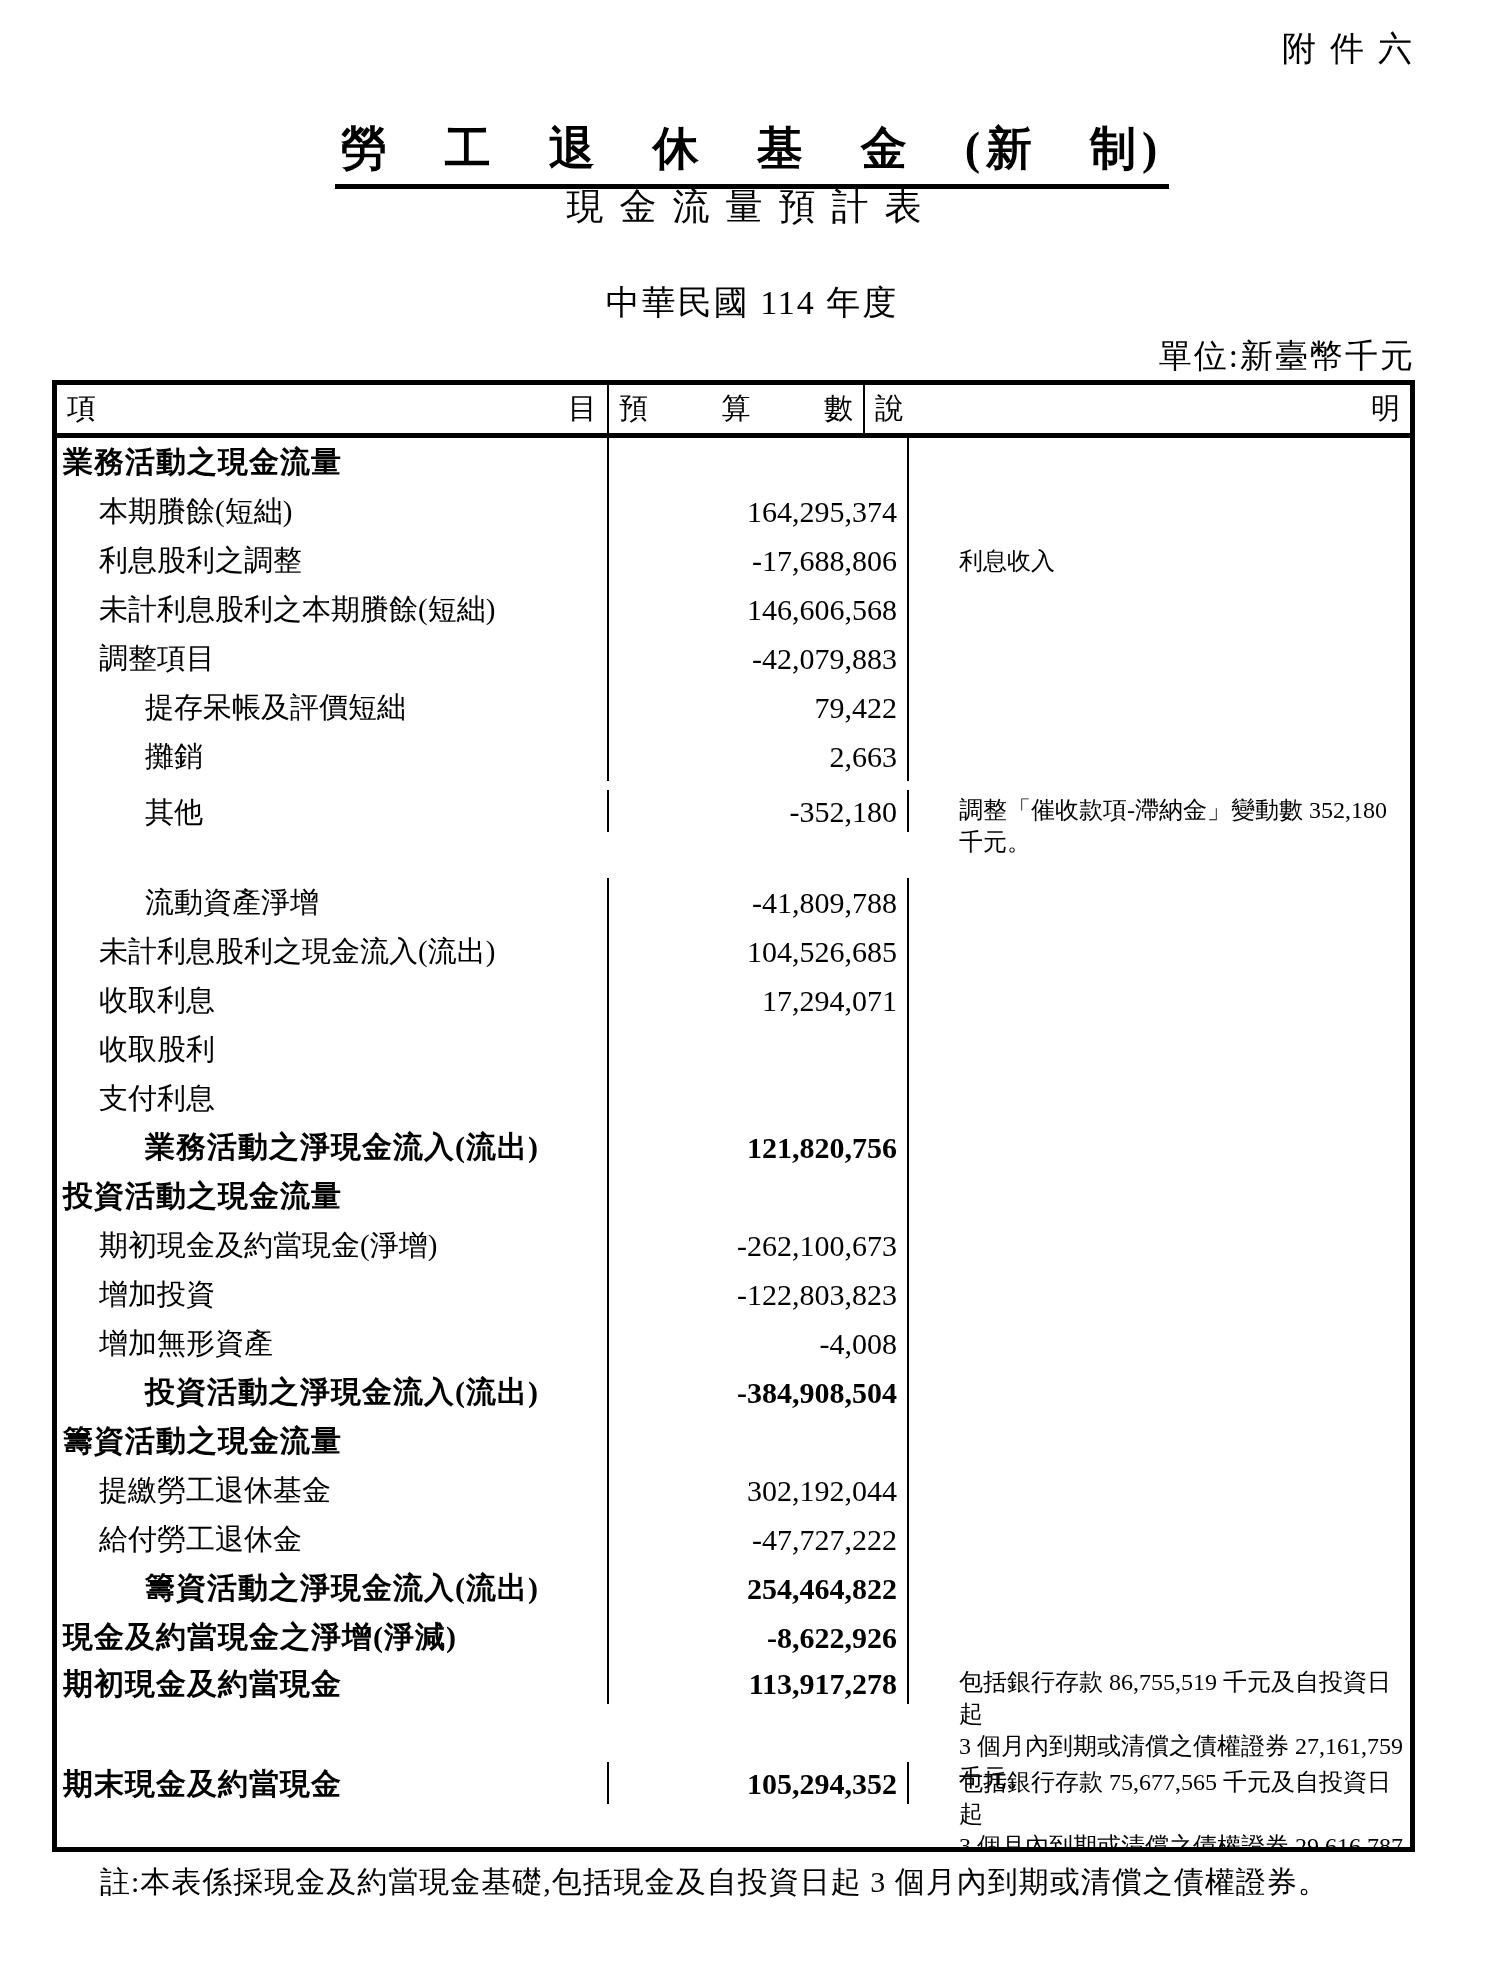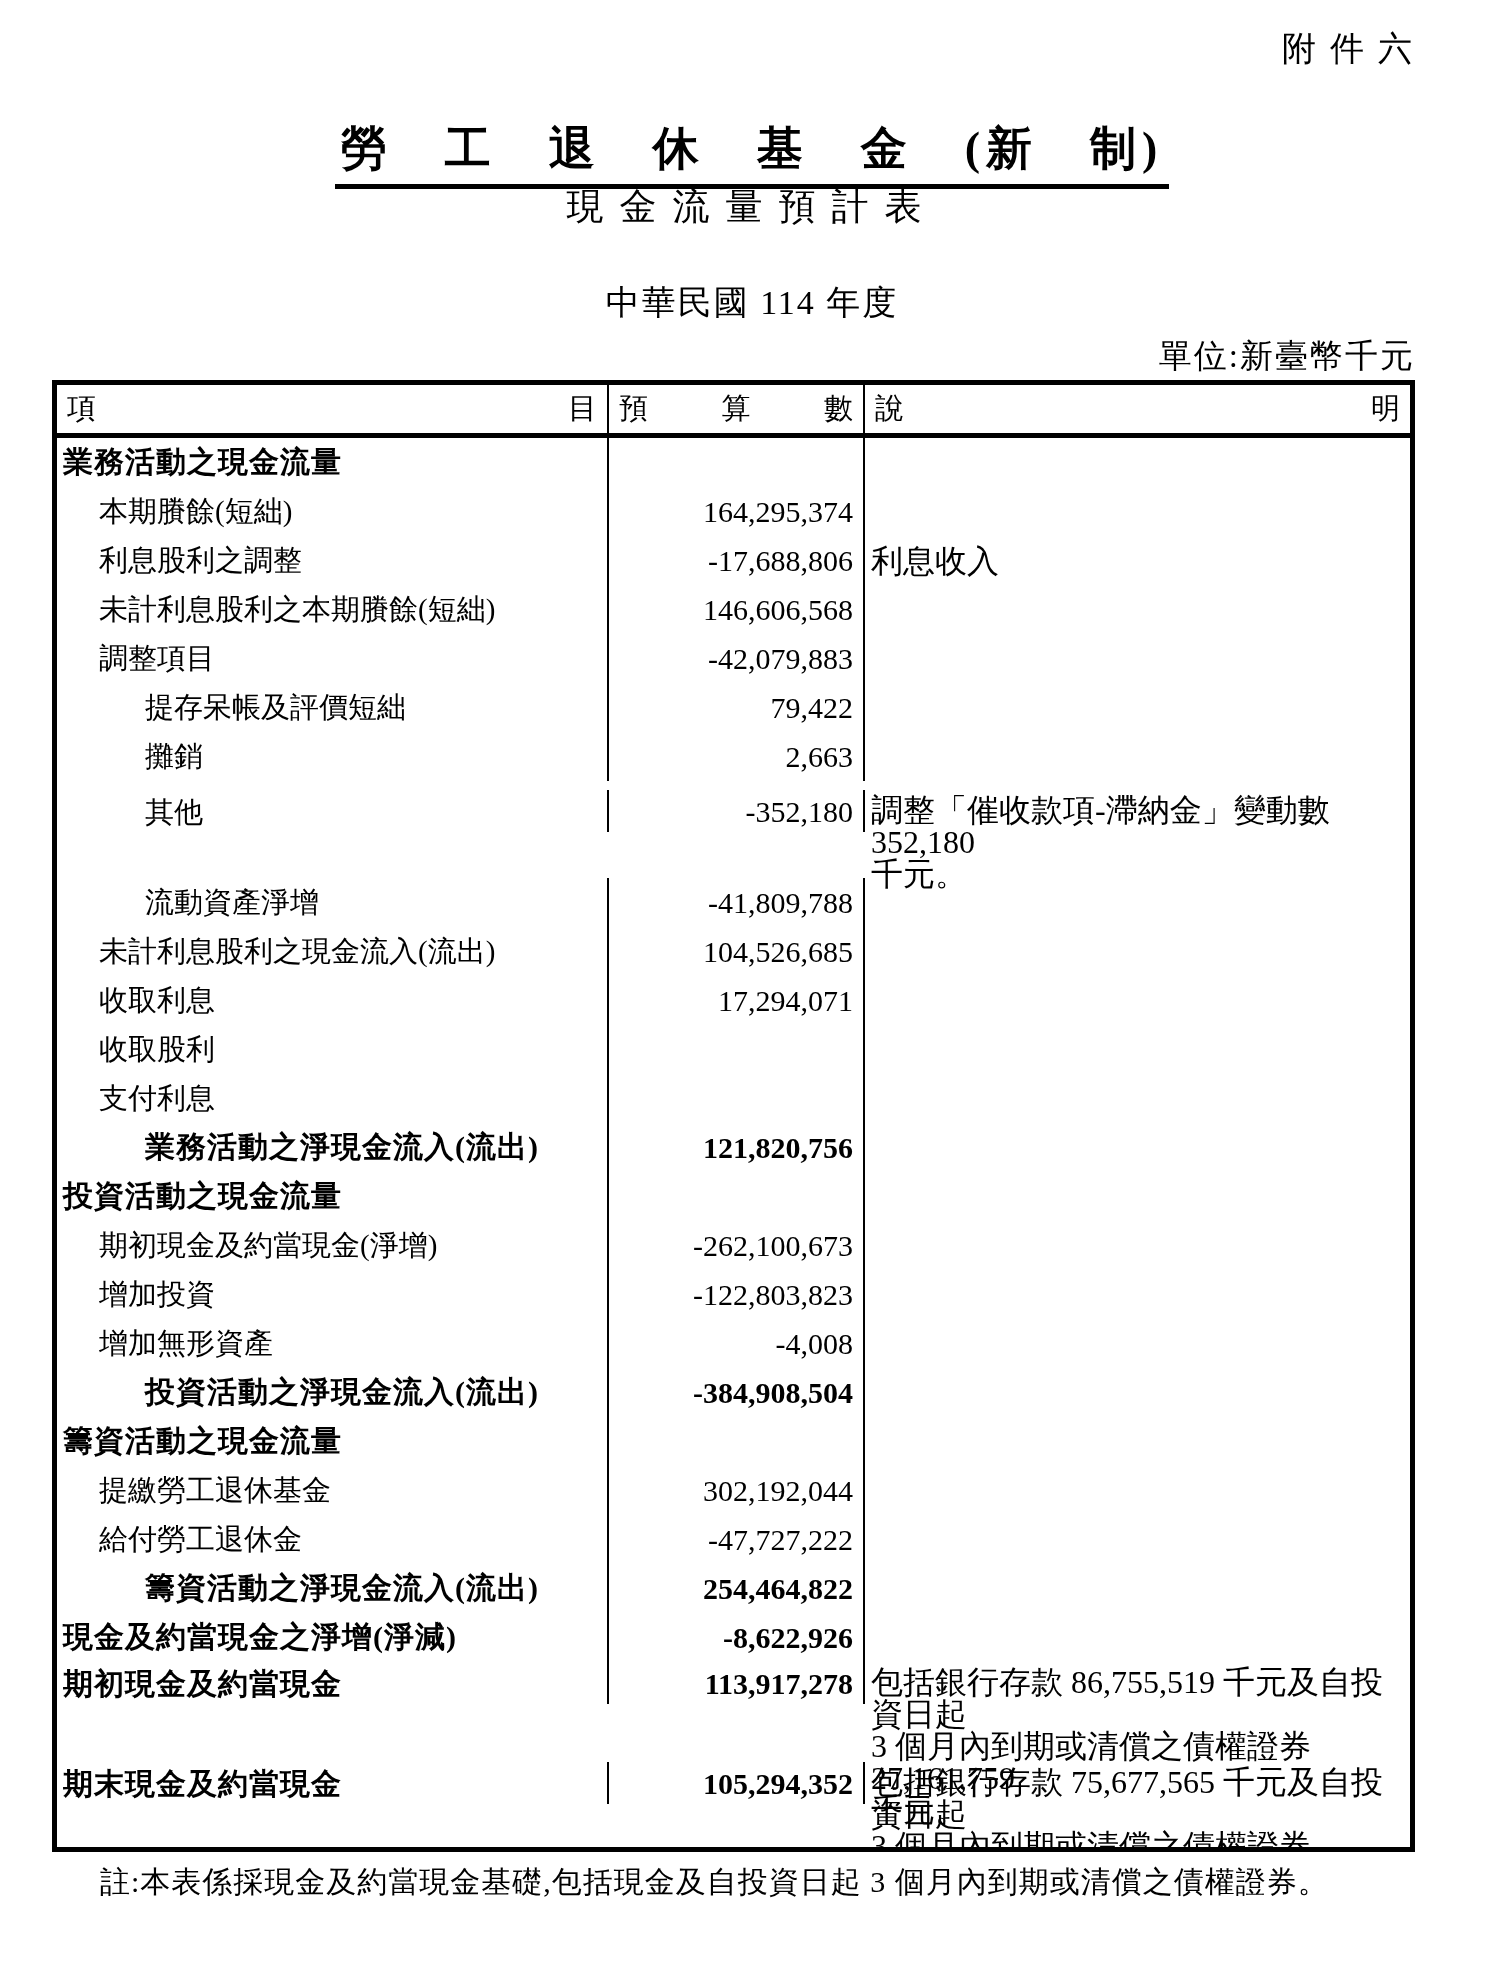--- a/index.html
+++ b/index.html
@@ -42,25 +42,25 @@
   .c2 { width:256px; flex:0 0 256px; border-right:2px solid #000; box-sizing:border-box; }
   .c3 { flex:1 1 auto; min-width:0; }
   .thead .c1, .thead .c3 {
     display:flex; align-items:center; justify-content:space-between; padding:0 10px;
     box-sizing:border-box;
   }
   .thead .c2 {
     display:flex; align-items:center; justify-content:space-between; padding:0 10px;
   }
   .tbody { flex:1 1 auto; display:flex; flex-direction:column; overflow:hidden; }
-  .row { display:flex; align-items:center; flex:0 0 auto; }
+  .row { display:flex; align-items:center; flex:0 0 auto;gap:44px; }
   .row .c1 { display:flex; align-items:center; font-size:29px; padding-right:4px; }
   .row .c2 { display:flex; align-items:center; justify-content:flex-end;
              padding-right:10px; font-size:30px; }
-  .row .c3 { font-size:32px; padding-left:6px; padding-right:4px;
+  .row .c3 { font-size:24px; padding-left:6px; padding-right:4px;
              white-space:pre-line; line-height:32px; box-sizing:border-box; }
   .row.lv0 .c1 { padding-left:6px; }
   .row.lv1 .c1 { padding-left:42px; }
   .row.lv2 .c1 { padding-left:88px; }
   .row.bold .c1, .row.bold .c2 { font-weight:bold; }
   .row.bold .c1 { font-size:30px; letter-spacing:1px; }
   .row.multi { align-items:flex-start; }
   .row.multi .c1, .row.multi .c2 { line-height:40px; padding-top:2px; }
   .row.multi .c3 { padding-top:4px; }
   .row .c1, .row .c2 { height:100%; box-sizing:border-box; }

